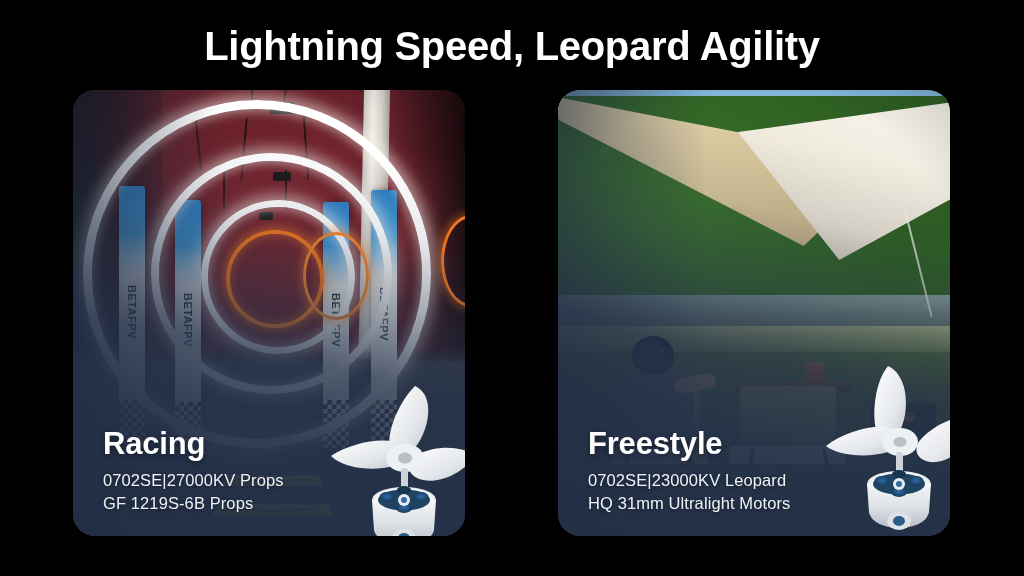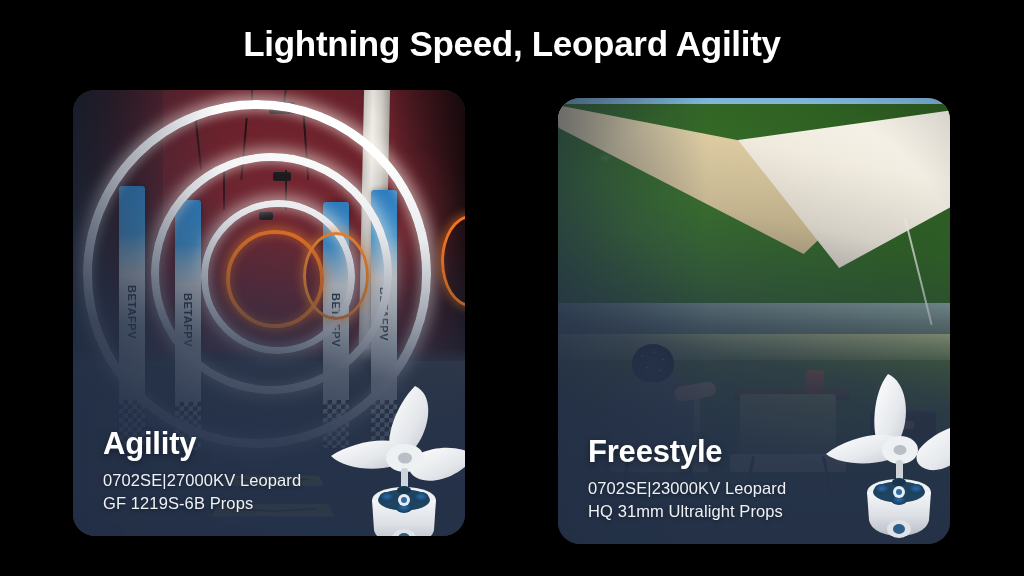--- a/index.html
+++ b/index.html
@@ -16,39 +16,39 @@
   }
 
   
   .title {
     position: absolute;
     top: 26px;
     left: 0;
     width: 1024px;
     text-align: center;
     color: #ffffff;
-    font-size: 35px;
+    font-size: 40px;
     font-weight: bold;
     letter-spacing: -0.3px;
     line-height: 1;
     font-family: "Liberation Sans", sans-serif;
   }
 
   
   .card {
     position: absolute;
     top: 90px;
     width: 392px;
     height: 446px;
     border-radius: 22px;
     overflow: hidden;
     background: #101010;
   }
   .card.left  { left: 73px; }
-  .card.right { left: 558px; margin-top: 8px; }
+  .card.right { left: 558px; }
 
   .photo {
     position: absolute;
     inset: 0;
     overflow: hidden;
   }
 
   
   .race-wall {
     position: absolute;
@@ -453,22 +453,22 @@
     <ellipse cx="92" cy="119" rx="7.5" ry="5" fill="url(#ventL)"></ellipse>
     <ellipse cx="75" cy="130" rx="8" ry="5" fill="url(#ventL)"></ellipse>
     <ellipse cx="75" cy="112" rx="7" ry="4" fill="#17364d"></ellipse>
     <circle cx="75" cy="122" r="6" fill="#e9edf1"></circle>
     <circle cx="75" cy="122" r="3" fill="#2f6aa6"></circle>
     <ellipse cx="75" cy="160" rx="12" ry="9" fill="#dfe3e8"></ellipse>
     <ellipse cx="75" cy="160" rx="6" ry="5" fill="#2c5d88"></ellipse>
   </svg>
 
   <div class="card-text">
-    <div class="card-heading">Agility</div>
-    <div class="card-spec">0702SE|27000KV Leopard</div>
+    <div class="card-heading">Racing</div>
+    <div class="card-spec">0702SE|27000KV Props</div>
     <div class="card-spec">GF 1219S-6B Props</div>
   </div>
 </div>
 
 <div class="card right">
 
   <div class="photo">
     <div class="sky"></div>
     <div class="hills"></div>
     <div class="lake"></div>
@@ -537,15 +537,15 @@
     <ellipse cx="73" cy="114" rx="7" ry="4" fill="#17364d"></ellipse>
     <circle cx="73" cy="124" r="6" fill="#e9edf1"></circle>
     <circle cx="73" cy="124" r="3" fill="#2f6aa6"></circle>
     <ellipse cx="73" cy="161" rx="12" ry="9" fill="#dfe3e8"></ellipse>
     <ellipse cx="73" cy="161" rx="6" ry="5" fill="#2c5d88"></ellipse>
   </svg>
 
   <div class="card-text">
     <div class="card-heading">Freestyle</div>
     <div class="card-spec">0702SE|23000KV Leopard</div>
-    <div class="card-spec">HQ 31mm Ultralight Props</div>
+    <div class="card-spec">HQ 31mm Ultralight Motors</div>
   </div>
 </div>
 
 </body></html>

